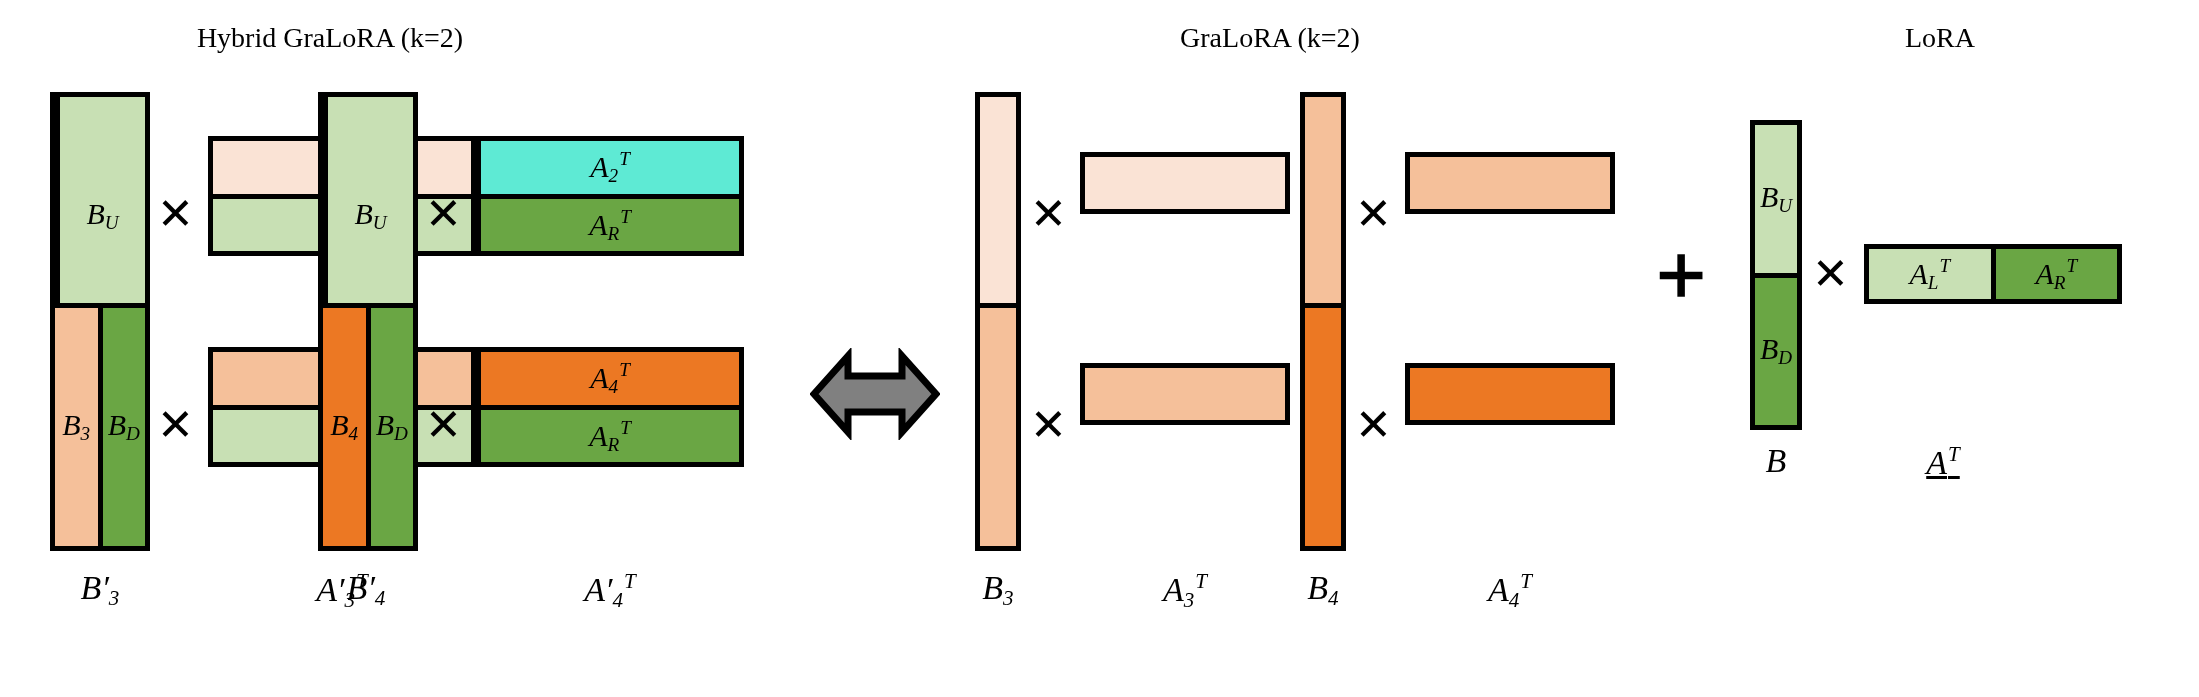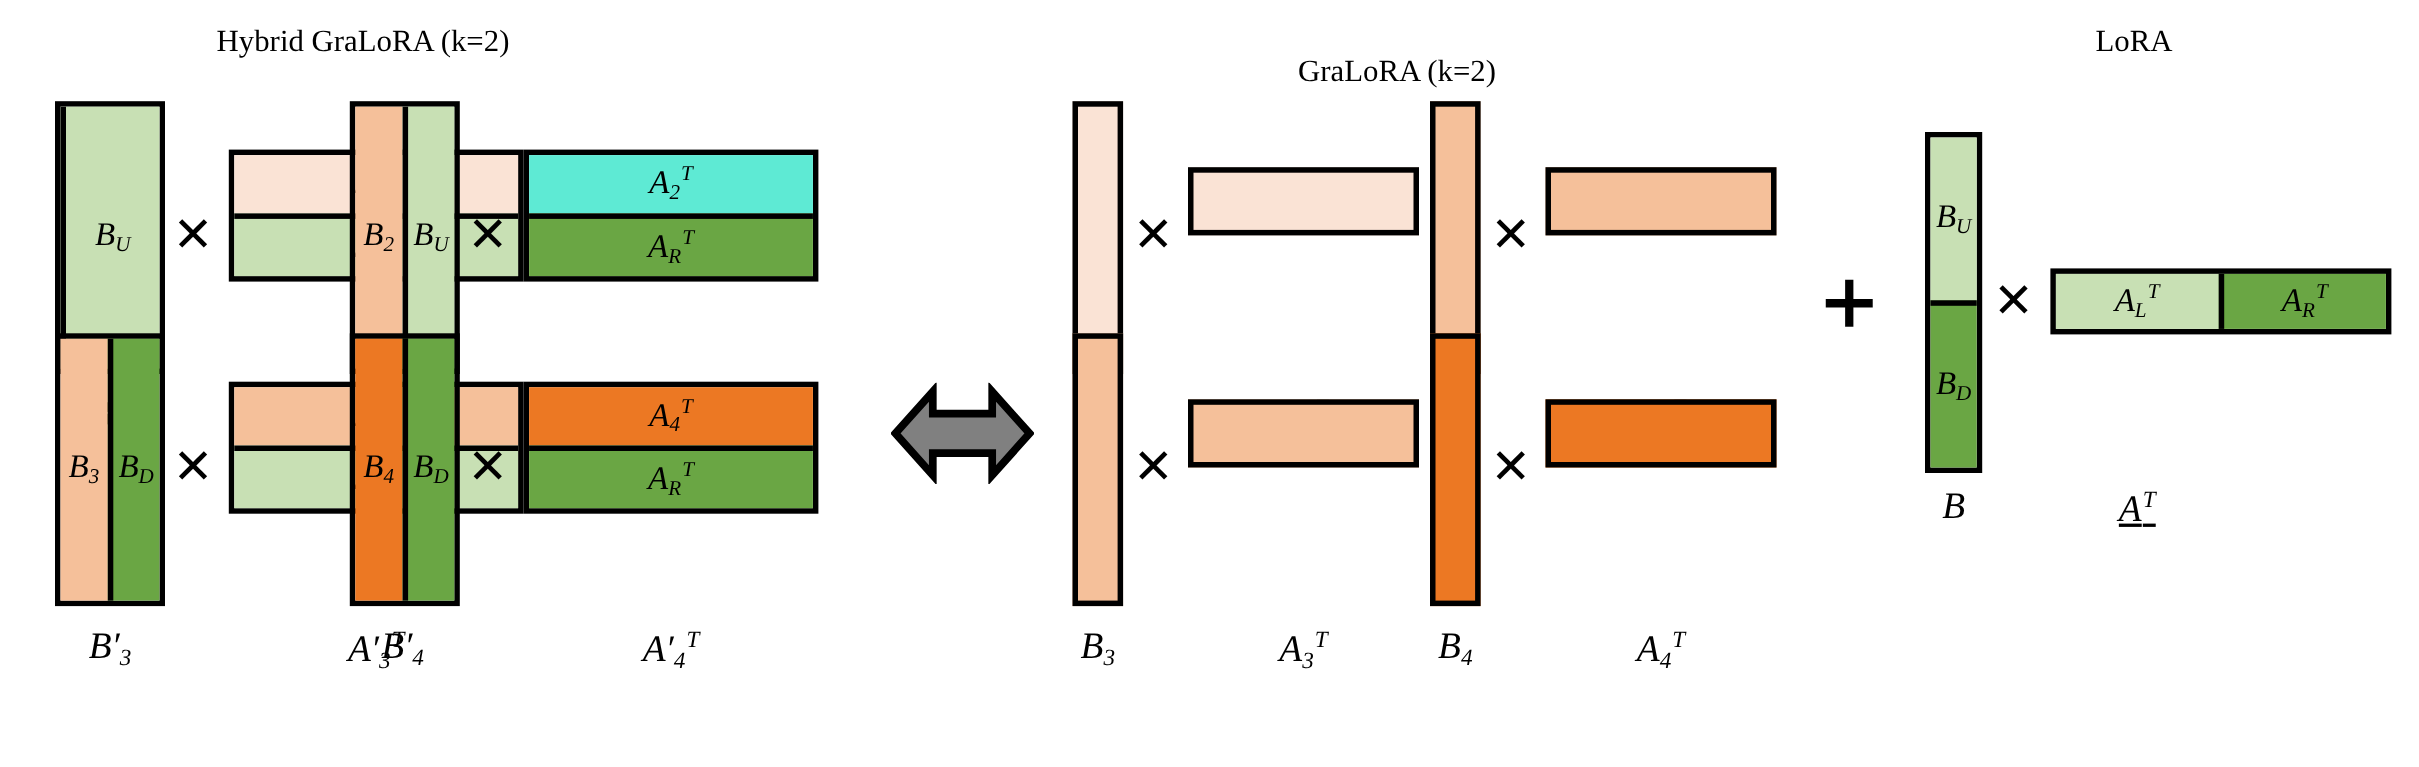--- a/index.html
+++ b/index.html
@@ -27,21 +27,21 @@
        text-align:center;line-height:1;}
   .cap .pr{font-style:italic;}
   .cap sub{font-size:.62em;vertical-align:-.3em;font-style:italic;}
   .cap sup{font-size:.62em;vertical-align:.6em;font-style:italic;margin-left:1px;}
   svg.arrow{position:absolute;}
 </style>
 </head>
 <body>
 
 <div class="abs title" style="left:80px;top:22px;width:500px;">Hybrid GraLoRA (k=2)</div>
-<div class="abs title" style="left:1010px;top:22px;width:520px;margin-top:28px;">GraLoRA (k=2)</div>
+<div class="abs title" style="left:1010px;top:22px;width:520px;">GraLoRA (k=2)</div>
 <div class="abs title" style="left:1760px;top:22px;width:360px;">LoRA</div>
 
 <div class="box vert" style="left:50px;top:92px;width:100px;height:248px;">
   <div class="cell bl" style="background:#c8e0b4;">
     <span class="lbl">
       <i>B</i><sub>U</sub></span>
   </div>
 </div>
 <div class="times" style="left:157px;top:192px;">✕</div>
 <div class="box horz" style="left:208px;top:136px;width:268px;height:120px;">
@@ -53,24 +53,20 @@
     <span class="lbl">
       <i>A</i><sub>L</sub><sup>T</sup></span>
   </div>
 </div>
 <div class="cap" style="left:50px;top:360px;width:100px;">
   <i>B</i><span class="pr">′</span><sub>1</sub></div>
 <div class="cap" style="left:208px;top:360px;width:268px;">
   <i>A</i><span class="pr">′</span><sub>1</sub><sup>T</sup></div>
 
 <div class="box vert" style="left:318px;top:92px;width:100px;height:248px;">
-  <div class="cell" style="background:#f5c09a;">
-    <span class="lbl">
-      <i>B</i><sub>2</sub></span>
-  </div>
   <div class="cell bl" style="background:#c8e0b4;">
     <span class="lbl">
       <i>B</i><sub>U</sub></span>
   </div>
 </div>
 <div class="times" style="left:425px;top:192px;">✕</div>
 <div class="box horz" style="left:476px;top:136px;width:268px;height:120px;">
   <div class="cell" style="background:#5eead4;">
     <span class="lbl">
       <i>A</i><sub>2</sub><sup>T</sup></span>
@@ -179,21 +175,21 @@
   <div class="cell" style="background:#c8e0b4;">
     <span class="lbl">
       <i>B</i><sub>U</sub></span>
   </div>
   <div class="cell bt" style="background:#6aa644;">
     <span class="lbl">
       <i>B</i><sub>D</sub></span>
   </div>
 </div>
 <div class="times" style="left:1812px;top:252px;">✕</div>
-<div class="box vert" style="left:1864px;top:244px;width:310px;height:60px;">
+<div class="box vert" style="left:1864px;top:244px;width:258px;height:60px;">
   <div class="cell" style="background:#c8e0b4;">
     <span class="lbl">
       <i>A</i><sub>L</sub><sup>T</sup></span>
   </div>
   <div class="cell bl" style="background:#6aa644;">
     <span class="lbl">
       <i>A</i><sub>R</sub><sup>T</sup></span>
   </div>
 </div>
 <div class="cap" style="left:1742px;top:444px;width:68px;">

